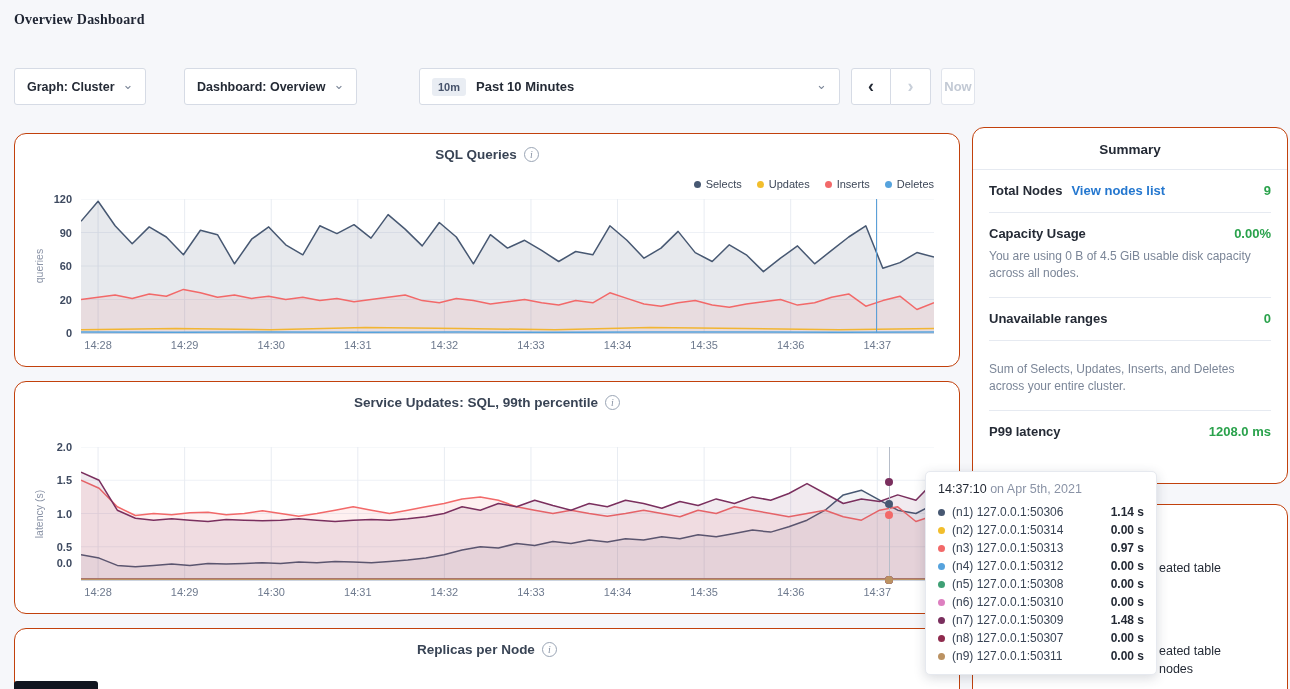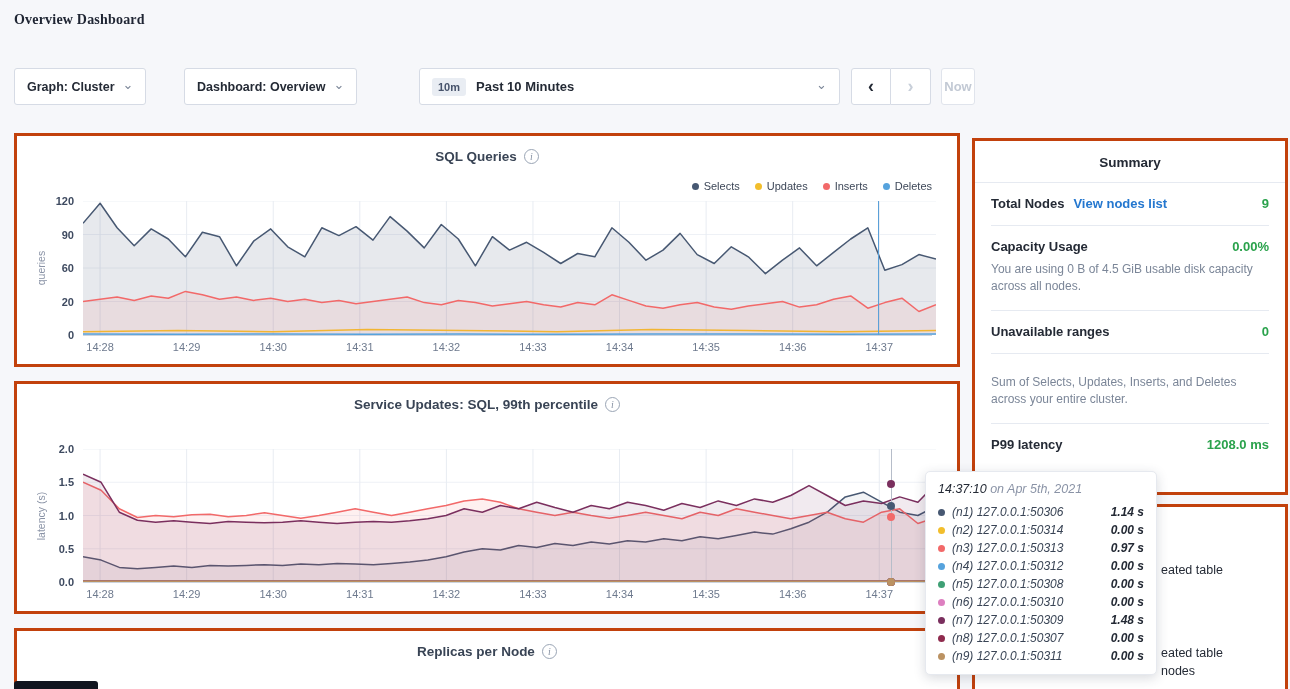--- a/index.html
+++ b/index.html
@@ -22,25 +22,25 @@
   .chev { font-size:13px; color:#7b8698; font-weight:normal; line-height:1; transform:translateY(-2px); }
   .time-picker { left:419px; width:421px; padding:0 12px; gap:10px; }
   .tp-badge { background:#e9edf3; color:#47536b; font-size:11px; font-weight:bold;
     padding:3px 6px; border-radius:3px; }
   .tp-label { flex:1; text-align:left; font-size:13px; }
   .nav-group { position:absolute; left:851px; top:68px; display:flex; }
   .nav-btn { position:static; width:40px; justify-content:center; font-size:18px; border-radius:3px 0 0 3px; }
   .nav-btn.next { border-left:none; border-radius:0 3px 3px 0; color:#c8cfd9; cursor:default; }
   .now-btn { left:941px; width:34px; justify-content:center; color:#c2c9d4; font-size:13px; cursor:default; border-color:#e0e4ec; }
   
-  .card { position:absolute; background:#fff; border:3px solid #c2410c; border-radius:0; }
+  .card { position:absolute; background:#fff; border:1px solid #c2410c; border-radius:12px; }
   .card-sql      { left:14px;  top:133px; width:946px; height:234px; }
   .card-latency  { left:14px;  top:381px; width:946px; height:233px; }
   .card-replicas { left:14px;  top:628px; width:946px; height:80px; }
-  .card-summary  { left:972px; top:138px; width:316px; height:357px; }
+  .card-summary  { left:972px; top:127px; width:316px; height:357px; }
   .card-events   { left:972px; top:504px; width:316px; height:200px; }
   .chart-title-row { display:flex; justify-content:center; align-items:center; gap:7px; margin-top:13px; }
   .chart-title { margin:0; font-size:13.5px; font-weight:bold; color:#394455; }
   .info-icon {
     width:15px; height:15px; border:1px solid #9aa5b5; border-radius:50%;
     display:inline-flex; align-items:center; justify-content:center;
     color:#8792a3; font-size:10px; font-style:italic; font-family:"Liberation Serif", serif;
     cursor:pointer; line-height:1;
   }
   .legend { position:absolute; right:25px; top:44px; display:flex; gap:15px; }
@@ -70,21 +70,21 @@
   .sum-row:last-child { border-bottom:none; }
   .sum-line { display:flex; align-items:baseline; gap:9px; }
   .sum-label { font-size:13px; font-weight:bold; color:#242a35; }
   .sum-link { font-size:13px; font-weight:bold; color:#2477cf; text-decoration:none; cursor:pointer; }
   .sum-value { margin-left:auto; font-size:13px; font-weight:bold; color:#2aa24c; }
   .sum-desc { margin:7px 0 0; font-size:12px; line-height:1.45; color:#7b8698; }
   
   .tooltip {
     position:absolute; left:925px; top:471px; width:232px; z-index:10;
     background:#fff; border:1px solid #e6e9ef; border-radius:5px;
-    box-shadow:0 3px 12px rgba(40,50,70,.18); padding:10px 12px 9px;font-style:italic;
+    box-shadow:0 3px 12px rgba(40,50,70,.18); padding:10px 12px 9px;
   }
   .tt-head { font-size:12.5px; margin-bottom:7px; }
   .tt-time { color:#242a35; }
   .tt-date { color:#8a93a6; }
   .tt-row { display:flex; align-items:center; gap:7px; height:18px; font-size:12px; color:#394455; }
   .tt-val { margin-left:auto; font-weight:bold; color:#242a35; }
   
   .event-frag { position:absolute; left:186px; font-size:12.5px; color:#242a35; white-space:nowrap; }
   .frag-0 { top:56px; }
   .frag-1 { top:139px; }
@@ -214,21 +214,21 @@
         <path d="M0,133 L0.0,33.3 L18.1,41.2 L36.3,59.8 L54.4,68.5 L72.6,66.5 L90.7,67.8 L108.9,65.8 L127.0,65.2 L145.2,67.8 L163.3,66.5 L181.5,63.8 L199.6,66.5 L217.8,69.2 L235.9,66.5 L254.1,63.2 L272.2,59.8 L290.4,63.2 L308.5,66.5 L326.7,63.2 L344.8,59.8 L363.0,56.5 L381.1,51.9 L399.3,49.9 L417.4,53.2 L435.6,59.8 L453.7,63.2 L471.9,66.5 L490.0,63.2 L508.2,66.5 L526.3,69.2 L544.5,66.5 L562.6,63.2 L580.8,66.5 L598.9,69.8 L617.1,63.2 L635.2,66.5 L653.4,59.8 L671.5,63.2 L689.7,66.5 L707.8,69.8 L726.0,66.5 L744.1,63.2 L762.3,69.8 L780.4,73.2 L798.6,63.2 L816.7,59.8 L834.9,74.5 L853.0,68.5 L853,133 Z" fill="rgba(242,105,105,0.10)" stroke="none"></path>
         <polyline points="0.0,33.3 18.1,41.2 36.3,59.8 54.4,68.5 72.6,66.5 90.7,67.8 108.9,65.8 127.0,65.2 145.2,67.8 163.3,66.5 181.5,63.8 199.6,66.5 217.8,69.2 235.9,66.5 254.1,63.2 272.2,59.8 290.4,63.2 308.5,66.5 326.7,63.2 344.8,59.8 363.0,56.5 381.1,51.9 399.3,49.9 417.4,53.2 435.6,59.8 453.7,63.2 471.9,66.5 490.0,63.2 508.2,66.5 526.3,69.2 544.5,66.5 562.6,63.2 580.8,66.5 598.9,69.8 617.1,63.2 635.2,66.5 653.4,59.8 671.5,63.2 689.7,66.5 707.8,69.8 726.0,66.5 744.1,63.2 762.3,69.8 780.4,73.2 798.6,63.2 816.7,59.8 834.9,74.5 853.0,68.5" fill="none" stroke="#f26969" stroke-width="1.5" stroke-linejoin="round"></polyline>
         <polyline points="0.0,132.3 853.0,132.3" fill="none" stroke="#56a3dd" stroke-width="1.5" stroke-linejoin="round"></polyline>
         <polyline points="0.0,132.3 853.0,132.3" fill="none" stroke="#3fa075" stroke-width="1.5" stroke-linejoin="round"></polyline>
         <polyline points="0.0,132.3 853.0,132.3" fill="none" stroke="#dd7fc0" stroke-width="1.5" stroke-linejoin="round"></polyline>
         <path d="M0,133 L0.0,25.3 L18.1,33.3 L36.3,63.2 L54.4,71.2 L72.6,73.2 L90.7,71.8 L108.9,73.2 L127.0,74.5 L145.2,72.5 L163.3,73.2 L181.5,73.8 L199.6,73.2 L217.8,71.8 L235.9,73.2 L254.1,74.5 L272.2,73.2 L290.4,72.5 L308.5,73.2 L326.7,71.8 L344.8,69.8 L363.0,66.5 L381.1,59.8 L399.3,63.2 L417.4,56.5 L435.6,59.8 L453.7,53.2 L471.9,58.5 L490.0,63.2 L508.2,56.5 L526.3,59.8 L544.5,53.2 L562.6,56.5 L580.8,61.2 L598.9,54.5 L617.1,58.5 L635.2,51.9 L653.4,56.5 L671.5,49.9 L689.7,53.2 L707.8,46.5 L726.0,36.6 L744.1,46.5 L762.3,56.5 L780.4,51.9 L798.6,54.5 L816.7,47.9 L834.9,53.2 L853.0,34.6 L853,133 Z" fill="rgba(122,47,94,0.10)" stroke="none"></path>
         <polyline points="0.0,25.3 18.1,33.3 36.3,63.2 54.4,71.2 72.6,73.2 90.7,71.8 108.9,73.2 127.0,74.5 145.2,72.5 163.3,73.2 181.5,73.8 199.6,73.2 217.8,71.8 235.9,73.2 254.1,74.5 272.2,73.2 290.4,72.5 308.5,73.2 326.7,71.8 344.8,69.8 363.0,66.5 381.1,59.8 399.3,63.2 417.4,56.5 435.6,59.8 453.7,53.2 471.9,58.5 490.0,63.2 508.2,56.5 526.3,59.8 544.5,53.2 562.6,56.5 580.8,61.2 598.9,54.5 617.1,58.5 635.2,51.9 653.4,56.5 671.5,49.9 689.7,53.2 707.8,46.5 726.0,36.6 744.1,46.5 762.3,56.5 780.4,51.9 798.6,54.5 816.7,47.9 834.9,53.2 853.0,34.6" fill="none" stroke="#7a2f5e" stroke-width="1.5" stroke-linejoin="round"></polyline>
         <polyline points="0.0,132.3 853.0,132.3" fill="none" stroke="#8f2b4e" stroke-width="1.5" stroke-linejoin="round"></polyline>
         <polyline points="0.0,132.3 853.0,132.3" fill="none" stroke="#bb9262" stroke-width="1.5" stroke-linejoin="round"></polyline>
       </svg>
-      <span class="ytick" style="top: 133px;">0.0</span>
+      <span class="ytick" style="top: 116px;">0.0</span>
       <span class="ytick" style="top: 99.75px;">0.5</span>
       <span class="ytick" style="top: 66.5px;">1.0</span>
       <span class="ytick" style="top: 33.25px;">1.5</span>
       <span class="ytick" style="top: 0px;">2.0</span>
       <span class="xtick" style="left: 17.06px; top: 139px;">14:28</span>
       <span class="xtick" style="left: 103.639px; top: 139px;">14:29</span>
       <span class="xtick" style="left: 190.219px; top: 139px;">14:30</span>
       <span class="xtick" style="left: 276.798px; top: 139px;">14:31</span>
       <span class="xtick" style="left: 363.378px; top: 139px;">14:32</span>
       <span class="xtick" style="left: 449.957px; top: 139px;">14:33</span>

